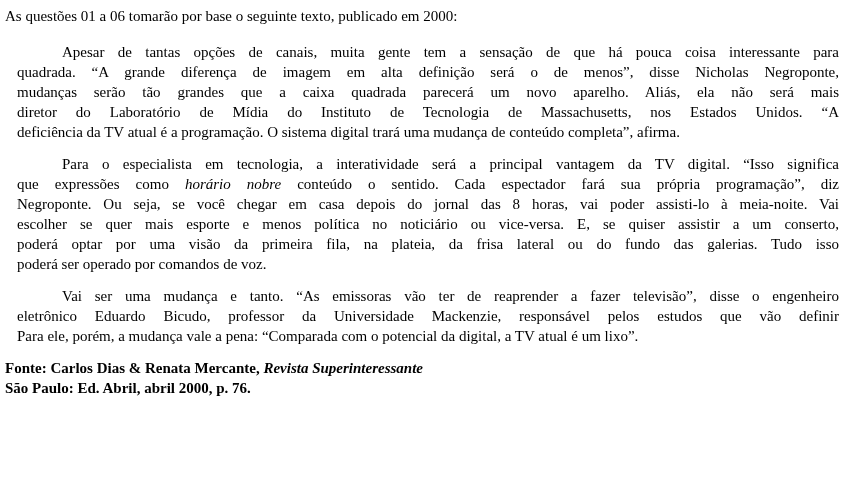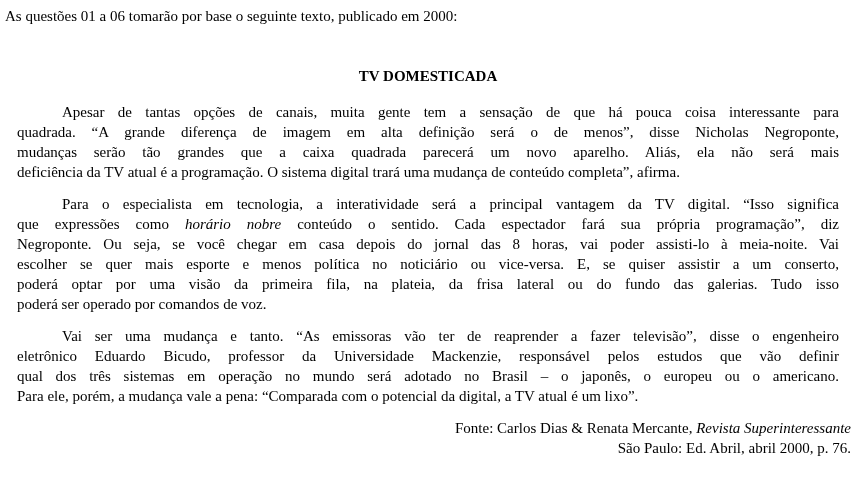--- a/index.html
+++ b/index.html
@@ -35,56 +35,56 @@
     font-size: 15px;
     line-height: 20px;
     text-align: justify;
     text-align-last: justify;
   }
   .line.indent { text-indent: 45px; }
   .line.last { text-align-last: left; }
   .italic { font-style: italic; }
   .source {
     margin-top: 0;
-    text-align: right;
+    text-align: left;
+    font-weight: bold;
   }
   .source .src-line {
     font-size: 15px;
     line-height: 20px;
   }
 </style>
 </head>
 <body>
 
 <div class="page">
 
   <p class="intro">As questões 01 a 06 tomarão por base o seguinte texto, publicado em 2000:</p>
 
-  <h1 class="doc-title">TV DOMESTICADA</h1>
 
   <div class="para para-first">
     <div class="line indent">Apesar de tantas opções de canais, muita gente tem a sensação de que há pouca coisa interessante para</div>
     <div class="line">quadrada. “A grande diferença de imagem em alta definição será o de menos”, disse Nicholas Negroponte,</div>
     <div class="line">mudanças serão tão grandes que a caixa quadrada parecerá um novo aparelho. Aliás, ela não será mais</div>
+    <div class="line">diretor do Laboratório de Mídia do Instituto de Tecnologia de Massachusetts, nos Estados Unidos. “A</div>
     <div class="line last">deficiência da TV atual é a programação. O sistema digital trará uma mudança de conteúdo completa”, afirma.</div>
   </div>
 
   <div class="para">
     <div class="line indent">Para o especialista em tecnologia, a interatividade será a principal vantagem da TV digital. “Isso significa</div>
     <div class="line"><span>que expressões como </span><span class="italic">horário nobre</span><span> conteúdo o sentido. Cada espectador fará sua própria programação”, diz</span></div>
     <div class="line">Negroponte. Ou seja, se você chegar em casa depois do jornal das 8 horas, vai poder assisti-lo à meia-noite. Vai</div>
     <div class="line">escolher se quer mais esporte e menos política no noticiário ou vice-versa. E, se quiser assistir a um conserto,</div>
     <div class="line">poderá optar por uma visão da primeira fila, na plateia, da frisa lateral ou do fundo das galerias. Tudo isso</div>
     <div class="line last">poderá ser operado por comandos de voz.</div>
   </div>
 
   <div class="para">
     <div class="line indent">Vai ser uma mudança e tanto. “As emissoras vão ter de reaprender a fazer televisão”, disse o engenheiro</div>
     <div class="line">eletrônico Eduardo Bicudo, professor da Universidade Mackenzie, responsável pelos estudos que vão definir</div>
-    <div class="line">qual dos três sistemas em operação no mundo será adotado no Brasil – o japonês, o europeu ou o americano.</div>
     <div class="line last">Para ele, porém, a mudança vale a pena: “Comparada com o potencial da digital, a TV atual é um lixo”.</div>
   </div>
 
   <div class="source">
     <div class="src-line"><span>Fonte: Carlos Dias &amp; Renata Mercante, </span><span class="italic">Revista Superinteressante</span></div>
     <div class="src-line">São Paulo: Ed. Abril, abril 2000, p. 76.</div>
   </div>
 
 </div>
 

